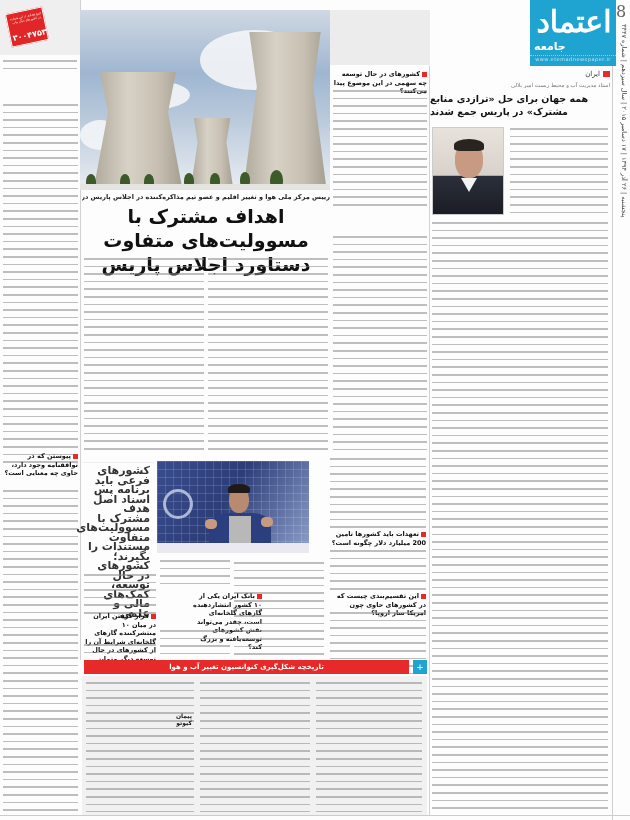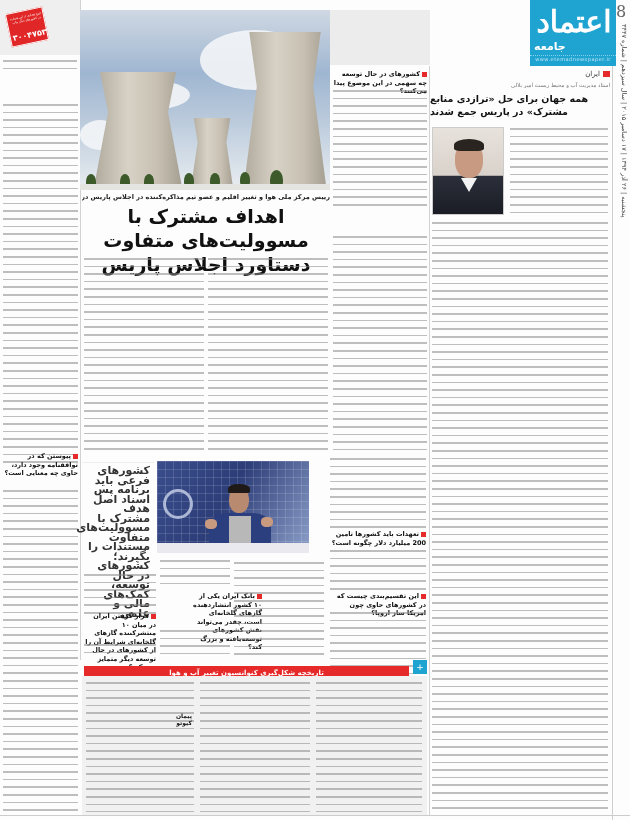--- a/index.html
+++ b/index.html
@@ -73,21 +73,21 @@
   .ip-person-body { position: absolute; left: 52px; top: 52px; width: 62px; height: 44px; background: #2b3e7e; border-radius: 30% 30% 0 0; }
   .ip-person-shirt { position: absolute; left: 72px; top: 55px; width: 22px; height: 40px; background: #b8b8b8; }
   .ip-person-head { position: absolute; left: 72px; top: 26px; width: 20px; height: 26px; background: #b88a70; border-radius: 45%; }
   .ip-person-hair { position: absolute; left: 71px; top: 23px; width: 22px; height: 9px; background: #1f1a17; border-radius: 50% 50% 10% 10%; }
   .ip-hand { position: absolute; width: 12px; height: 10px; background: #c89a80; border-radius: 40%; }
   .ip-desk { position: absolute; left: 0; bottom: 0; width: 100%; height: 10px; background: #e9e9ef; }
 
   
   .history-bar { position: absolute; left: 82px; top: 660px; width: 345px; height: 14px; }
   .history-icon { position: absolute; right: 0; top: 0; width: 14px; height: 14px; background: #1fa3d0; color: #fff; font-size: 9px; line-height: 14px; text-align: center; }
-  .history-title { position: absolute; right: 18px; top: 0; width: 325px; height: 14px; background: #e62a2a; color: #fff; font-size: 7px; font-weight: bold; line-height: 14px; text-align: center; margin-top: 6px; }
+  .history-title { position: absolute; right: 18px; top: 0; width: 325px; height: 14px; background: #e62a2a; color: #fff; font-size: 7px; font-weight: bold; line-height: 14px; text-align: center; }
   .history-box { position: absolute; left: 82px; top: 676px; width: 345px; height: 140px; background: #f1f1f1; }
   .history-subhead { position: absolute; font-size: 6px; font-weight: bold; color: #111; }
 
   .bottom-rule { position: absolute; left: 0; top: 815px; width: 630px; height: 1px; background: #ccc; }
 </style>
 </head>
 <body>
 
 <div class="page">
 

